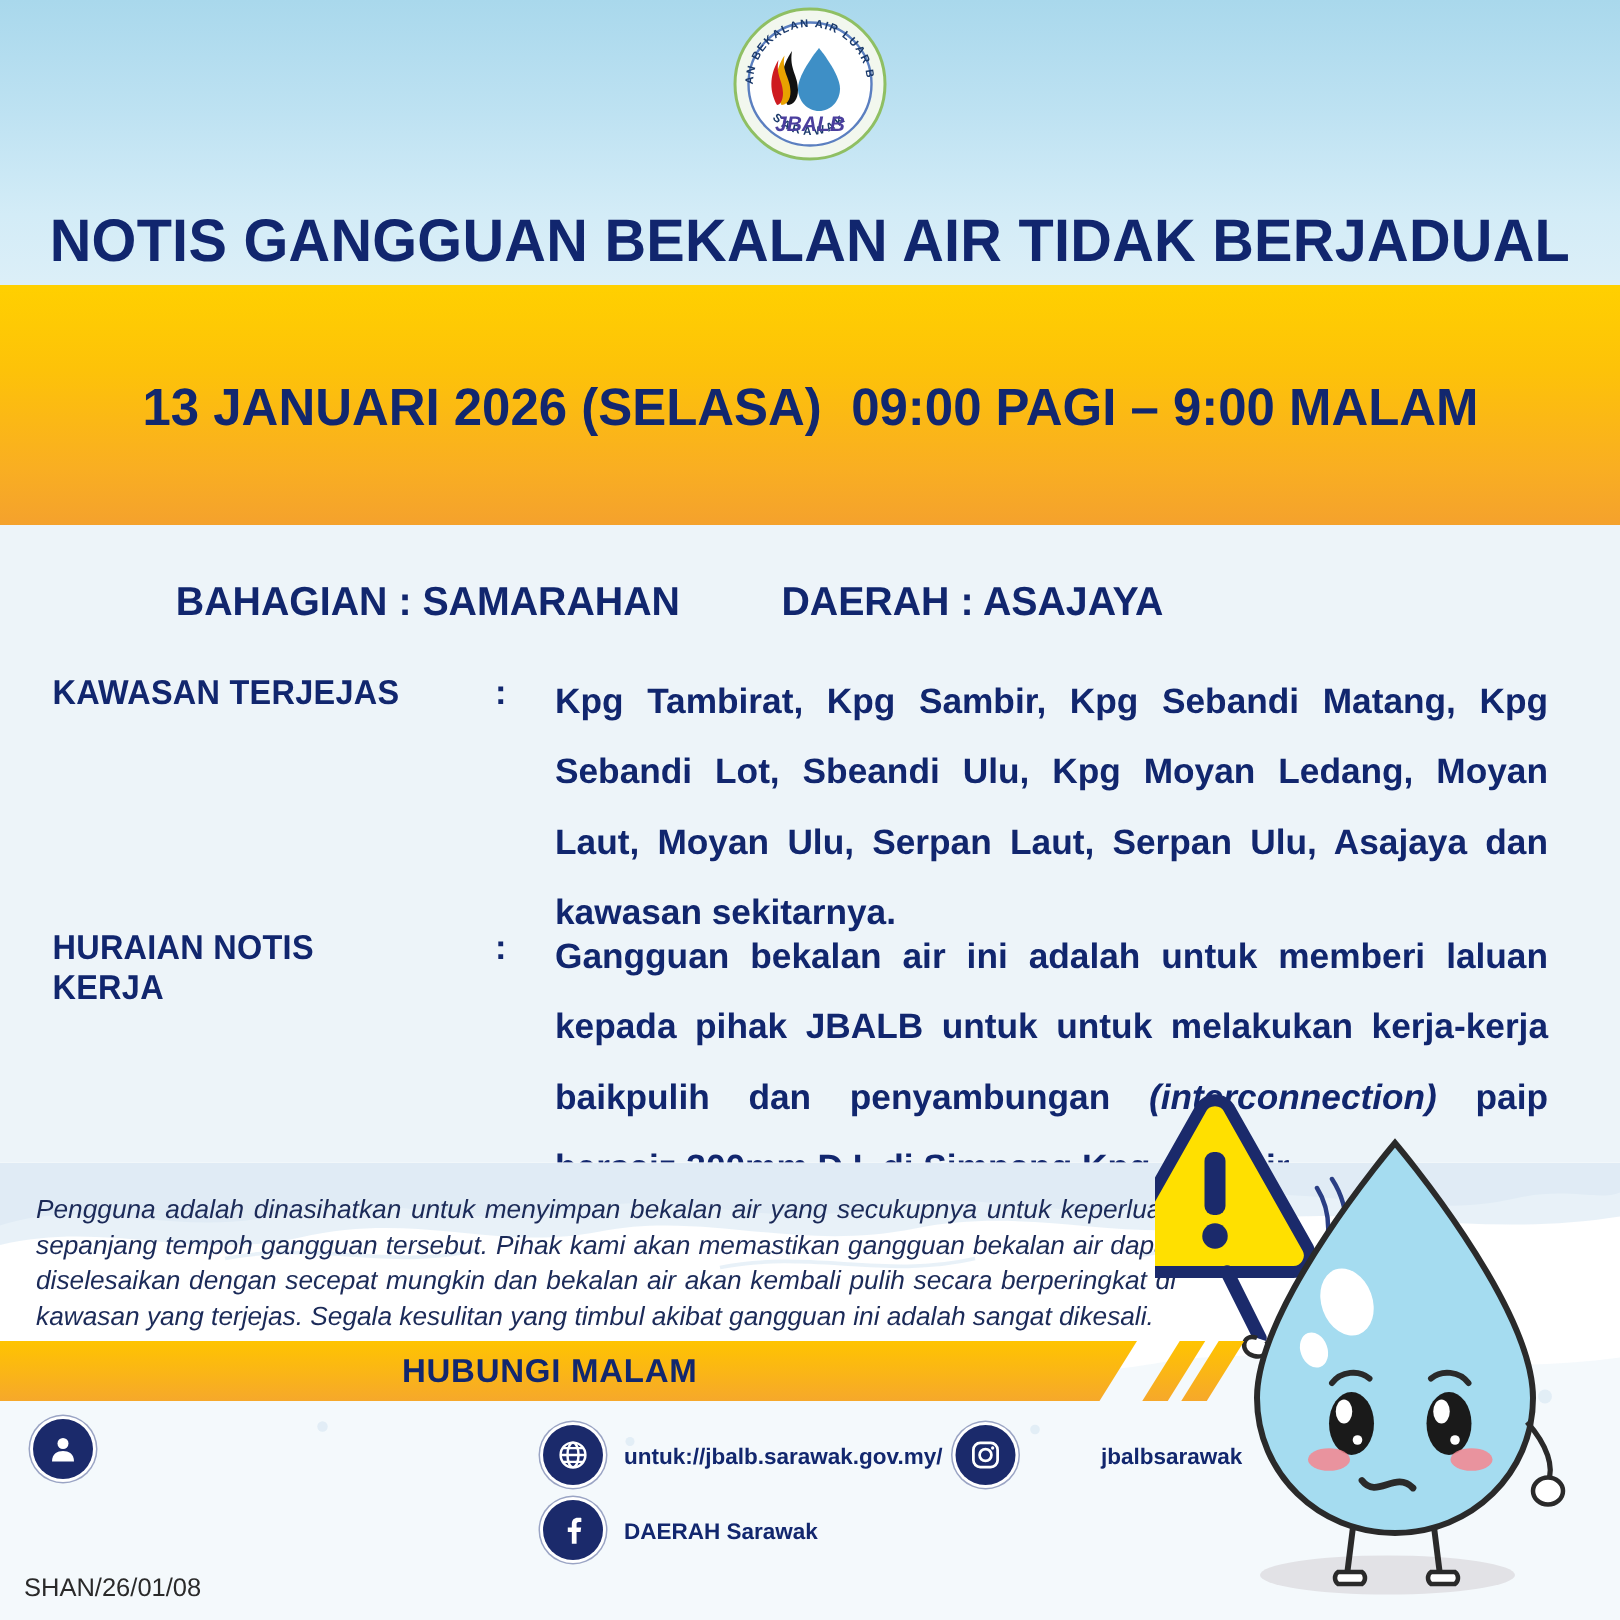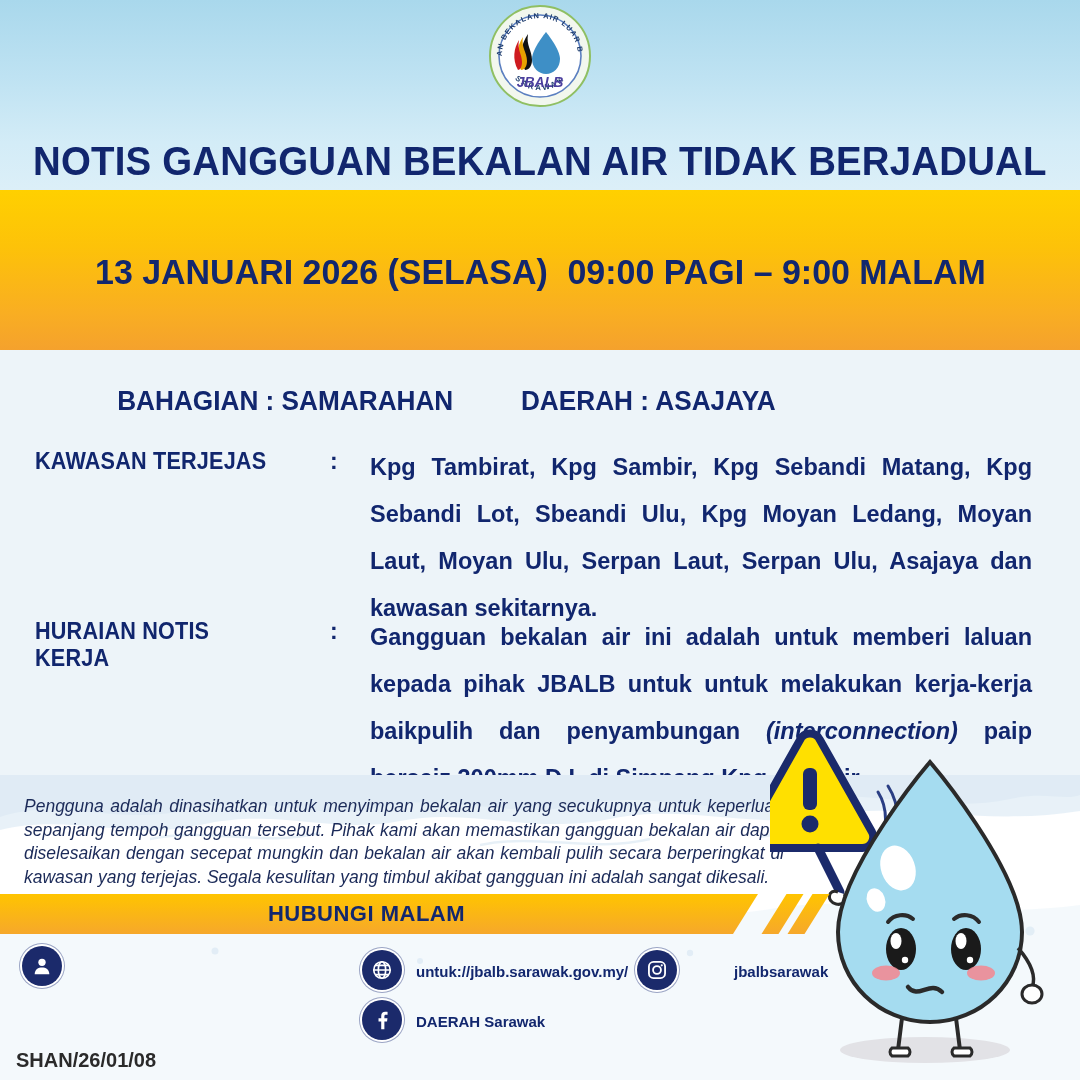--- a/index.html
+++ b/index.html
@@ -121,21 +121,21 @@
   }
   .cicon svg { display:block; }
   .ctext {
     position:absolute; color:#12276E; font-weight:bold; font-size:15px;
     line-height:20px; white-space:nowrap;
   }
   .ctext .l2 { font-size:15.5px; }
 
   .refno {
     position:absolute; left:16px; top:1049px;
-    font-size:20px; color:#2A2A2A; font-weight:bold;
+    font-size:17px; color:#2A2A2A; font-weight:normal;
   }
 
   
   .mascot { position:absolute; left:770px; top:720px; width:310px; height:360px; }
 </style>
 </head>
 <body>
 
 <div class="poster">
 

